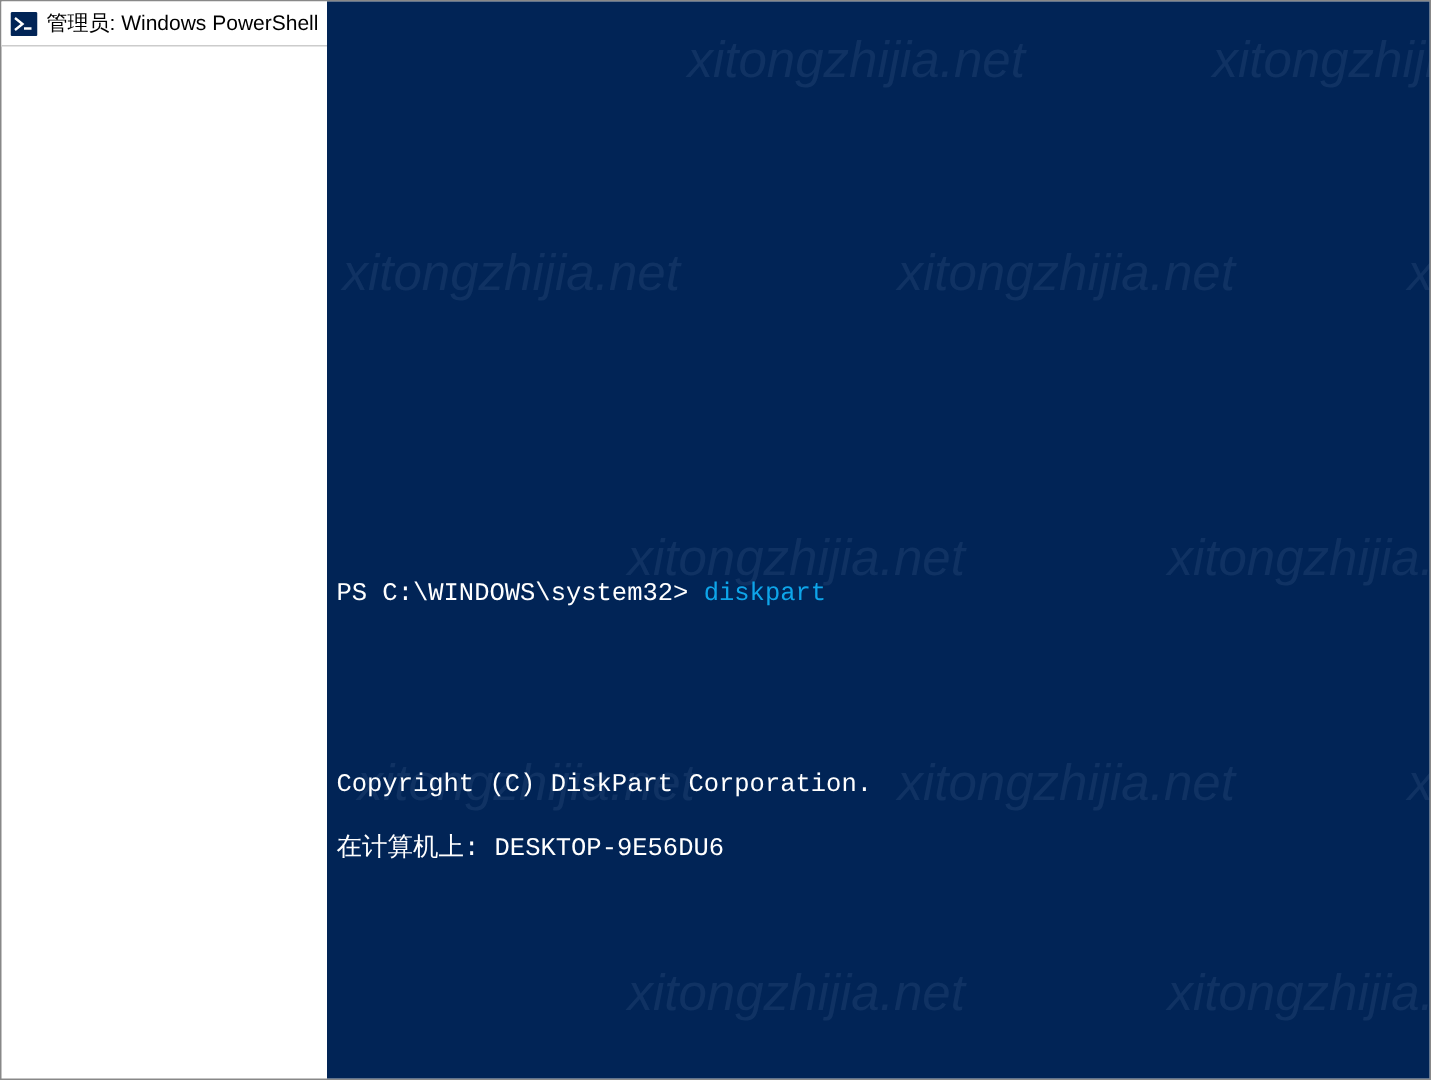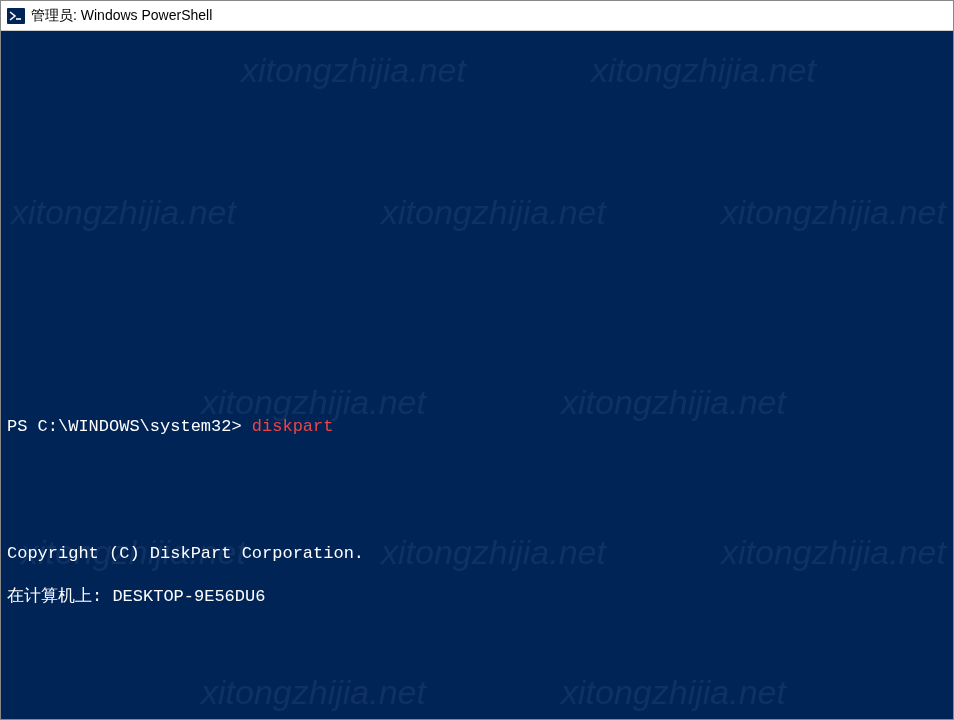--- a/index.html
+++ b/index.html
@@ -8,21 +8,21 @@
       background: #fff;
       width: 954px;
       height: 720px;
       overflow: hidden;
     }
     .window {
       width: 954px;
       height: 720px;
       border: 1px solid #888;
       display: flex;
-      flex-direction: column;
+      flex-direction: row;
     }
     .titlebar {
       height: 30px;
       background: #fff;
       border-bottom: 1px solid #ccc;
       display: flex;
       align-items: center;
       padding: 0 6px;
     }
     .titlebar-icon {
@@ -64,21 +64,21 @@
     .wm4 { top: 160px; left: 380px; }
     .wm5 { top: 160px; left: 720px; }
     .wm6 { top: 350px; left: 200px; }
     .wm7 { top: 350px; left: 560px; }
     .wm8 { top: 500px; left: 20px; }
     .wm9 { top: 500px; left: 380px; }
     .wm10 { top: 500px; left: 720px; }
     .wm11 { top: 640px; left: 200px; }
     .wm12 { top: 640px; left: 560px; }
     .term-line { white-space: pre; }
-    .yellow { color: #ef4444; margin-top: 21px; }
+    .yellow { color: #0ea5e9; margin-top: 21px; }
     .term-content { position: relative; z-index: 1; }
   </style>
 </head>
 <body>
 
 <div class="window">
   <div class="titlebar">
     <span class="titlebar-icon">
       <svg width="18" height="18" viewBox="0 0 18 18">
         <rect x="0" y="1" width="18" height="16" rx="1" fill="#012456"></rect>

